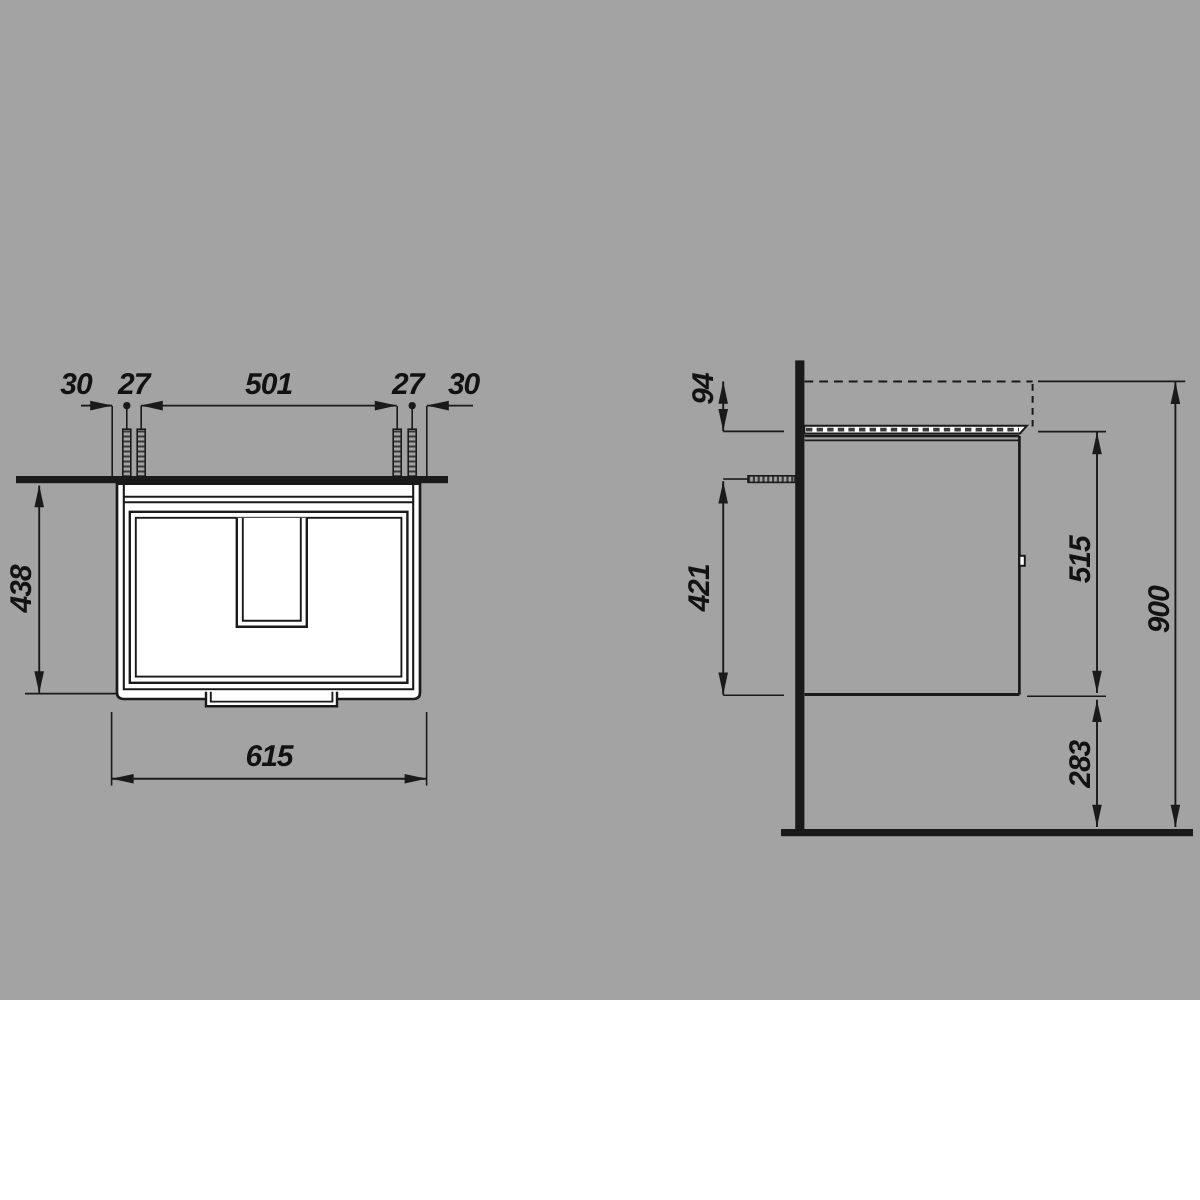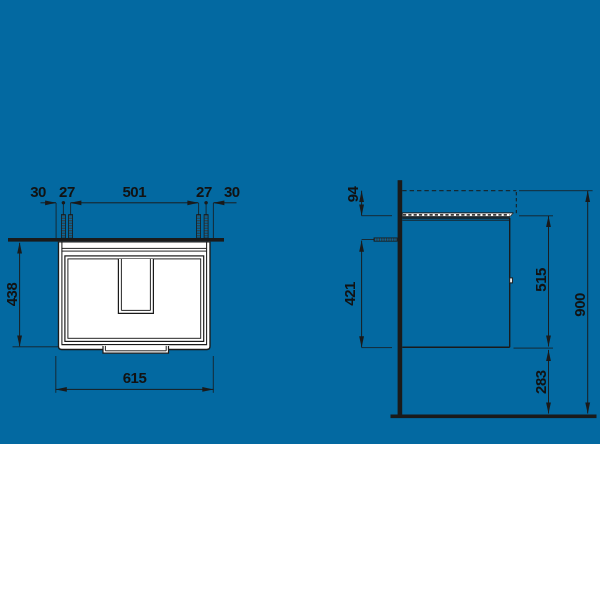--- a/index.html
+++ b/index.html
@@ -1,16 +1,16 @@
 <!DOCTYPE html>
 <html><head>
 <meta charset="utf-8">
 <style>
   html,body{margin:0;padding:0;background:#ffffff;}
-  .stage{position:relative;width:600px;height:444px;background:#0369a1;overflow:hidden;}
+  .stage{position:relative;width:600px;height:500px;background:#a3a3a3;overflow:hidden;font-style:italic;}
   svg{position:absolute;left:0;top:0;}
   .ln{stroke:#1a1a1a;fill:none;}
   .w08{stroke-width:0.8;}
   .w09{stroke-width:0.95;}
   .w10{stroke-width:1.05;}
   .w12{stroke-width:1.2;}
   .w13{stroke-width:1.35;}
   .w15{stroke-width:1.5;}
   .fillblk{fill:#1a1a1a;stroke:none;}
   .whitefill{fill:#ffffff;}

